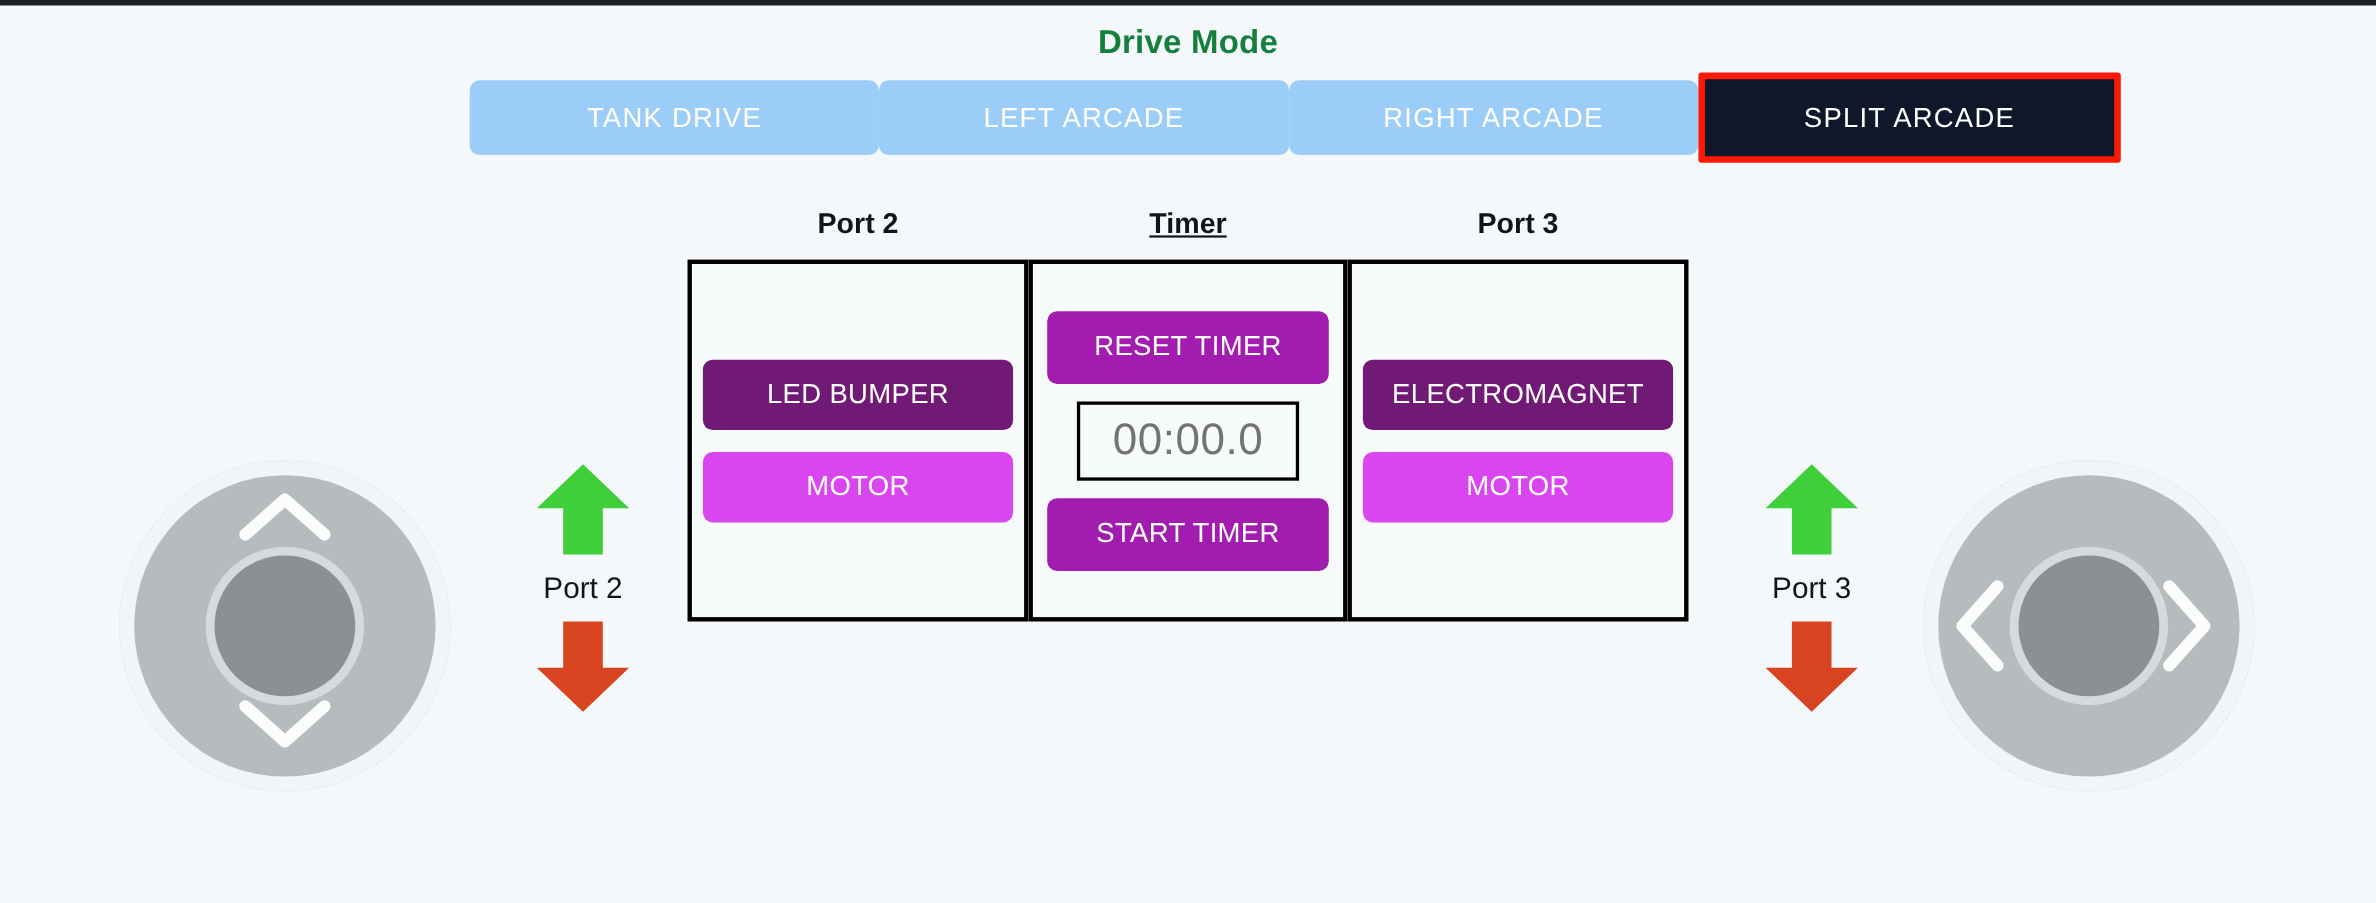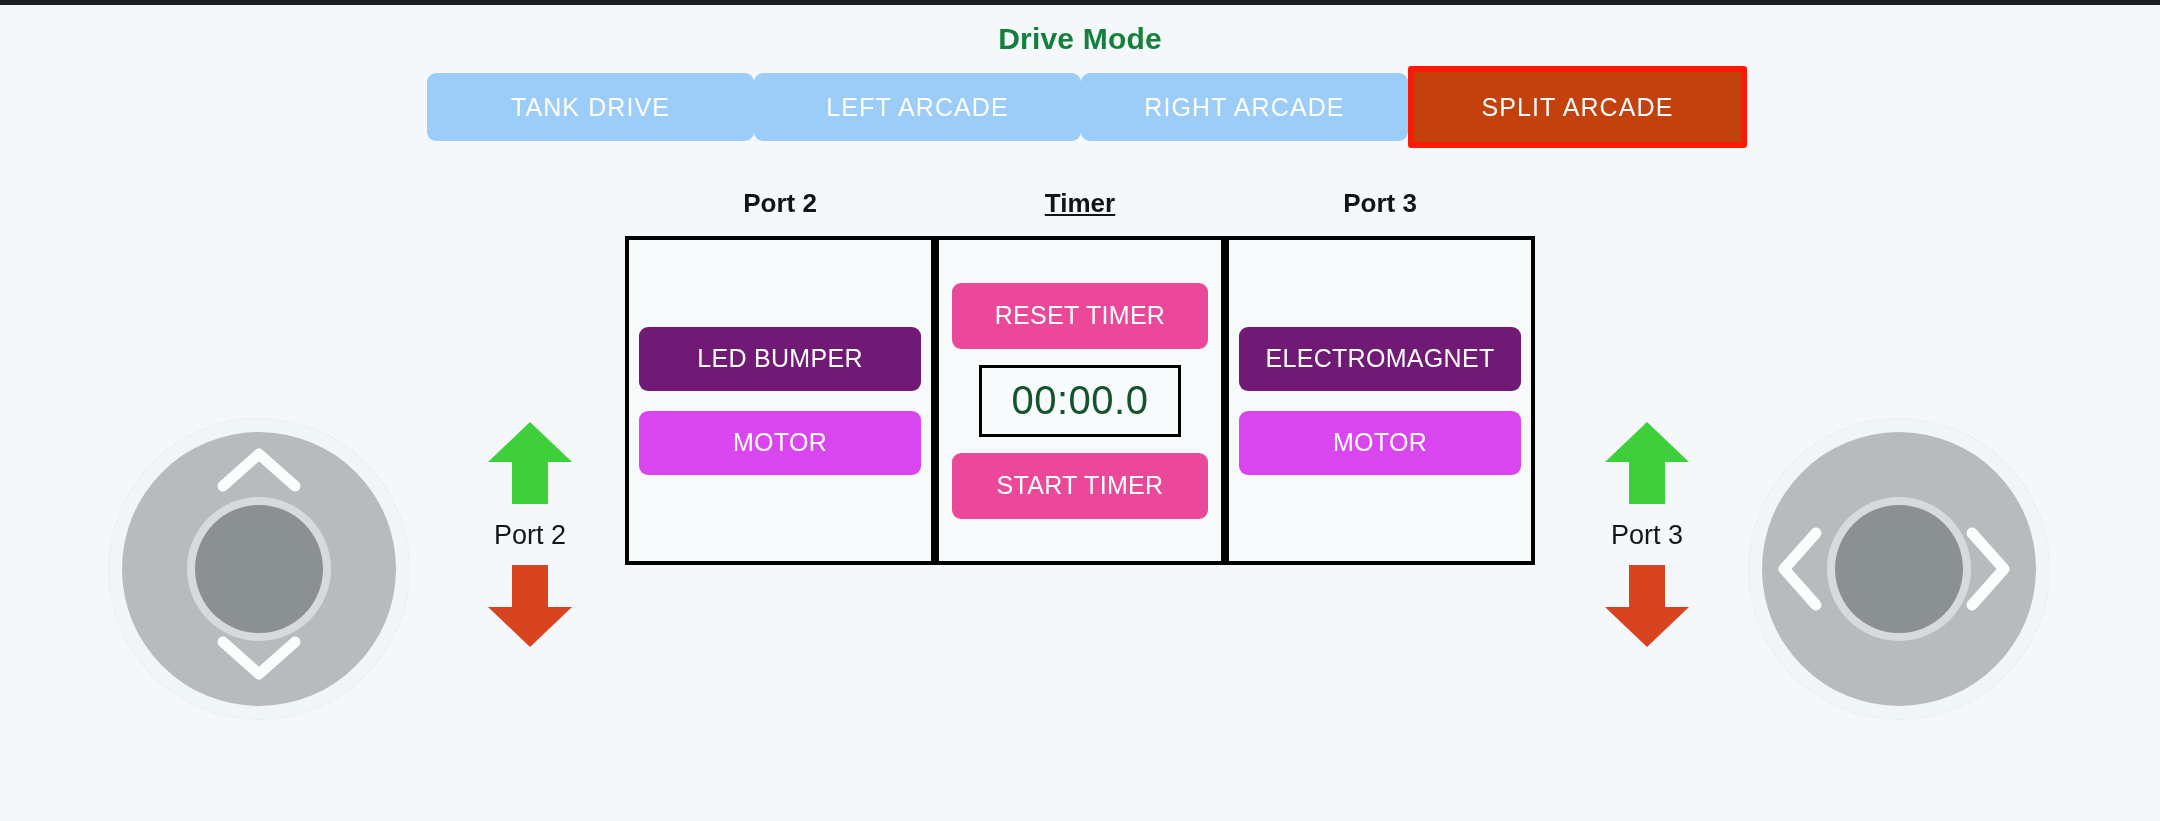--- a/index.html
+++ b/index.html
@@ -31,42 +31,42 @@
     text-align: center;
     font-size: 30px;
     font-weight: bold;
     color: #15803d;
     letter-spacing: 0.2px;
   }
   .mode-row {
     position: absolute;
     top: 73px;
     left: 427px;
-    width: 1320px;
+    width: 1501px;
     height: 70px;
     display: flex;
     align-items: flex-start;
   }
   .mode-btn {
     flex: 1 1 0;
     height: 68px;
     border-radius: 9px;
     background: #9ccdf8;
     color: #ffffff;
     font-size: 25px;
     letter-spacing: 1.1px;
     display: flex;
     align-items: center;
     justify-content: center;
     box-sizing: border-box;
     border: none;
     font-family: "Liberation Sans", sans-serif;
   }
   .mode-btn.active {
-    background: #c2410c;
+    background: #0f172a;
   }
   .mode-btn.selected-outline {
     border: 6px solid #fc1a07;
     border-radius: 3px;
     height: 82px;
     margin-top: -7px;
   }
 
   
   .panel-labels {
@@ -122,37 +122,37 @@
     font-family: "Liberation Sans", sans-serif;
     letter-spacing: 0.3px;
   }
   .dev-btn.active { background: #701a75; }
   .panel.side .dev-btn + .dev-btn { margin-top: 20px; }
 
   .timer-btn {
     width: 256px;
     height: 66px;
     border-radius: 9px;
-    background: #ec4899;
+    background: #a21caf;
     color: #ffffff;
     font-size: 25px;
     display: flex;
     align-items: center;
     justify-content: center;
     border: none;
     font-family: "Liberation Sans", sans-serif;
     letter-spacing: 0.3px;
   }
   .timer-display {
     width: 202px;
     height: 72px;
     margin: 16px 0;
     border: 3px solid #000000;
     background: #f8fbfc;
-    color: #14532d;
+    color: #737373;
     font-size: 40px;
     display: flex;
     align-items: center;
     justify-content: center;
     box-sizing: border-box;
     letter-spacing: 0.5px;
   }
 
   
   .port-col {

